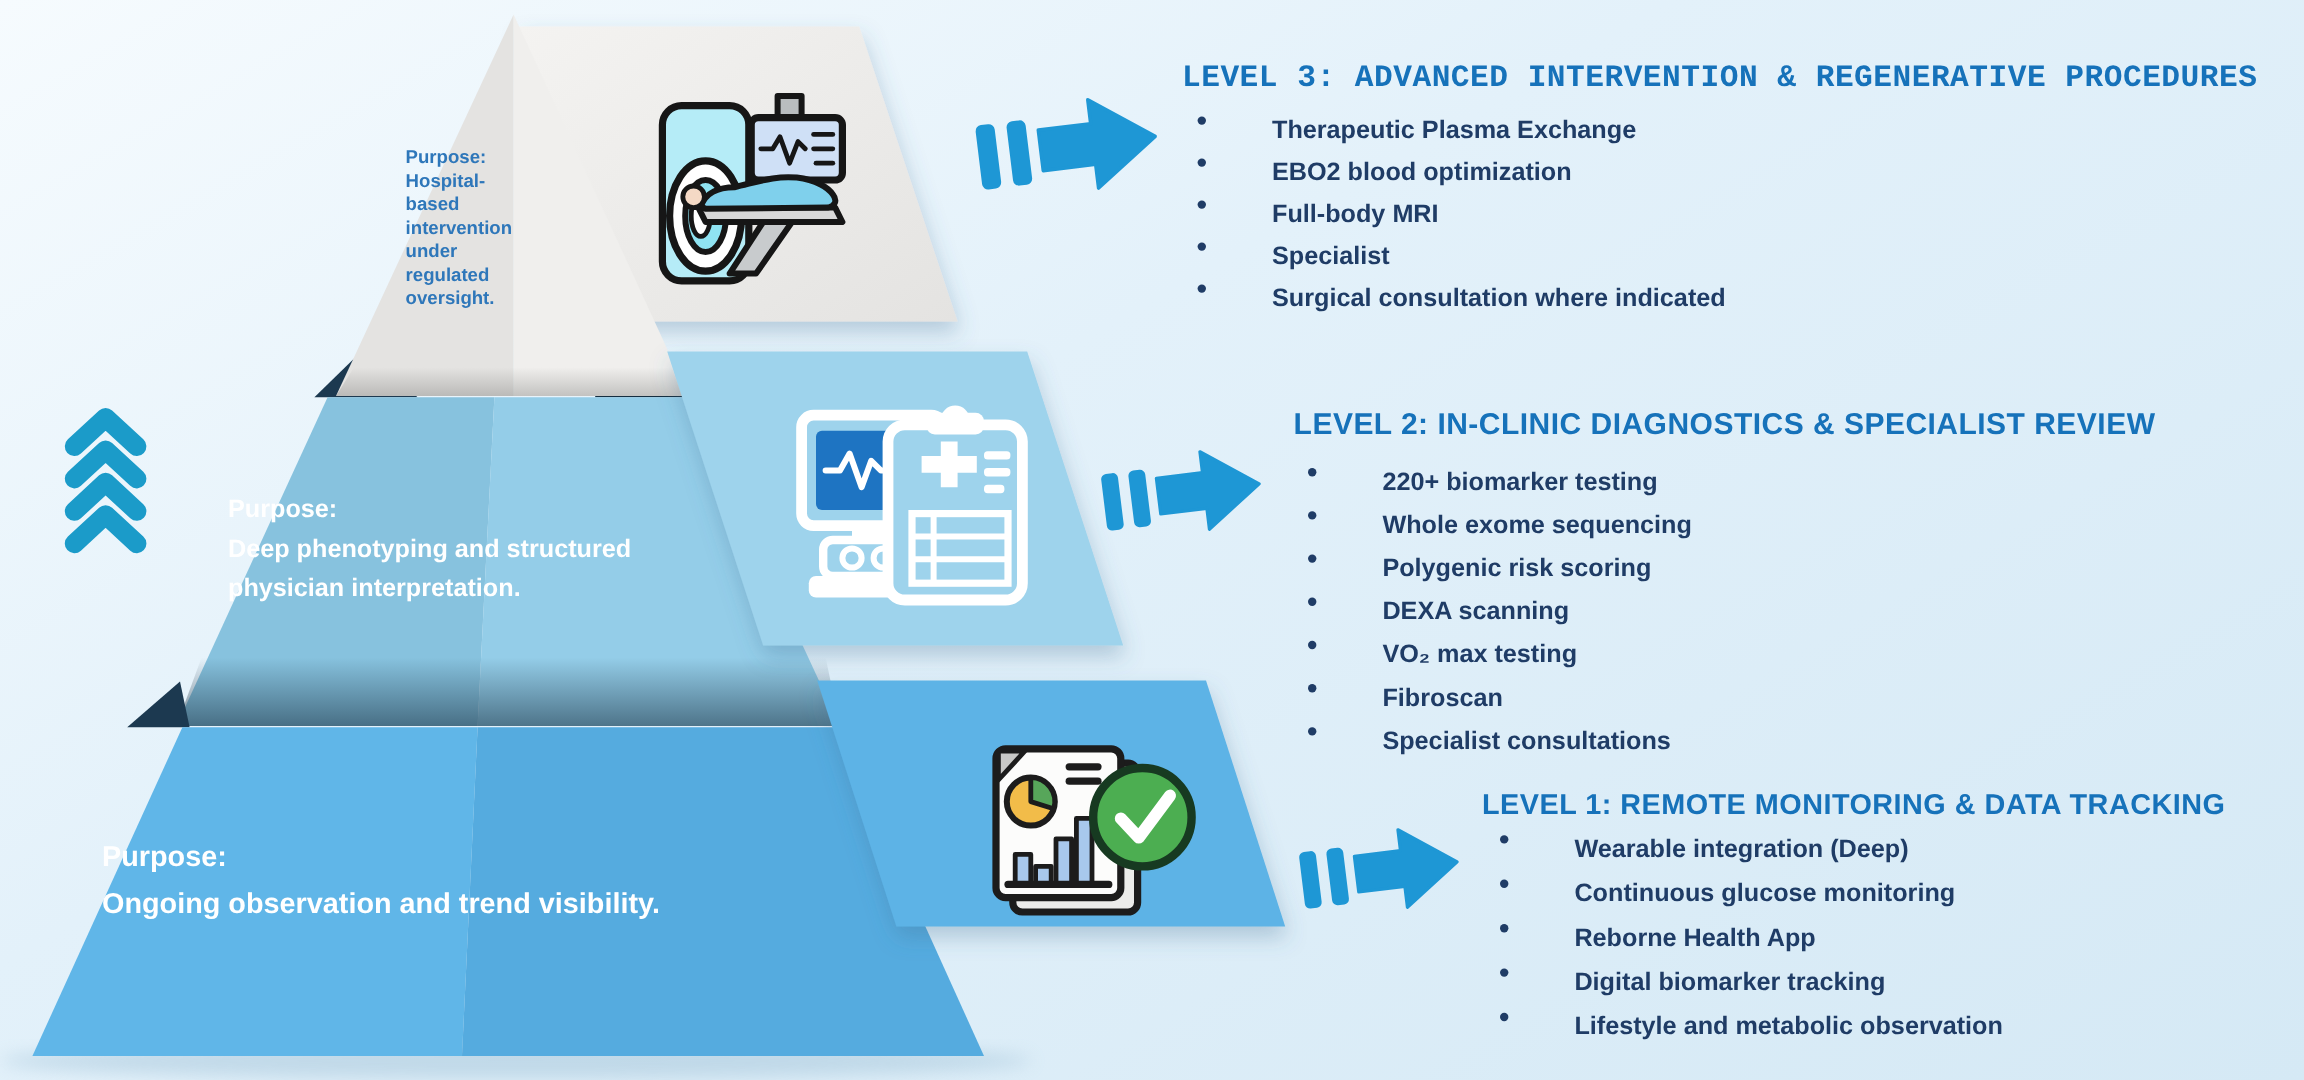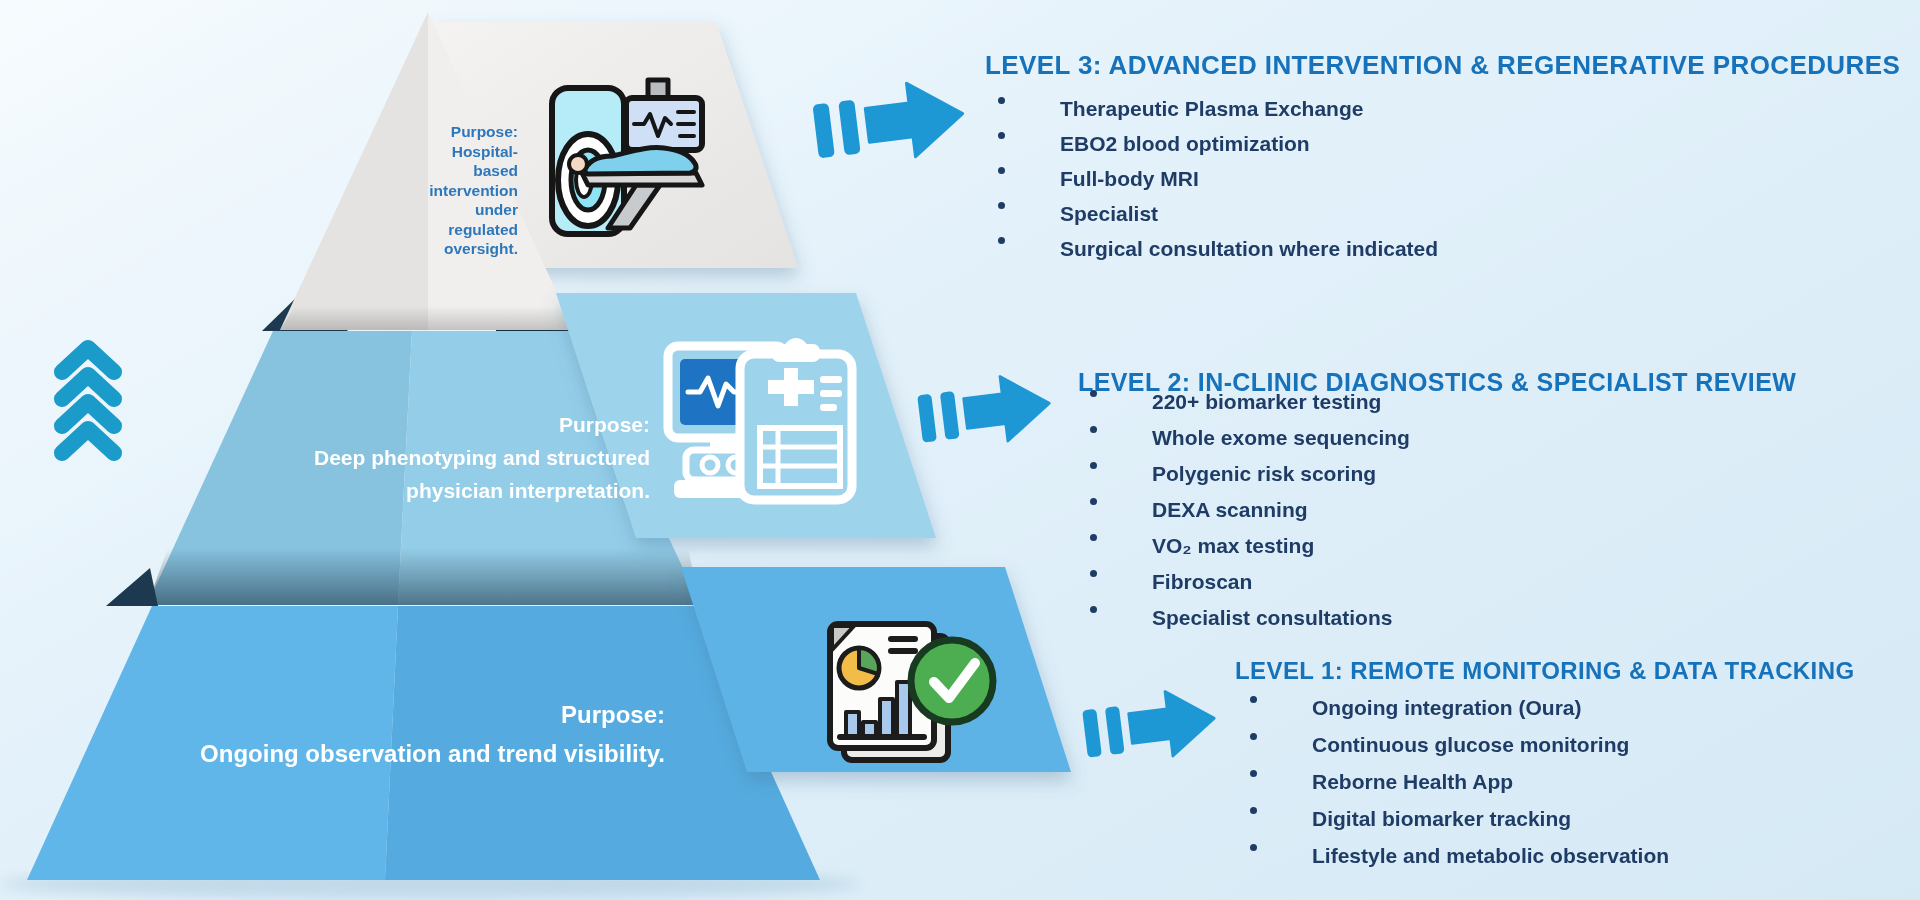--- a/index.html
+++ b/index.html
@@ -2,30 +2,30 @@
 <html><head>
 <meta charset="utf-8">
 <style>
   html,body{margin:0;padding:0;}
   .canvas{
     position:relative;width:1920px;height:900px;overflow:hidden;
     background:linear-gradient(150deg,#f6fbfe 0%,#e3f1fa 40%,#d5e9f5 100%);
     font-family:"Liberation Sans","DejaVu Sans",sans-serif;
   }
   .art{position:absolute;left:0;top:0;width:1920px;height:900px;}
-  .tier-text{position:absolute;text-align:right;white-space:pre-line;}
+  .tier-text{position:absolute;text-align:left;white-space:pre-line;}
   .tier1-text{left:338px;top:122px;width:180px;font-size:15.5px;font-weight:700;
     line-height:19.5px;color:#2e77ba;}
   .tier2-text{left:190px;top:408px;width:460px;font-size:21px;font-weight:600;
     line-height:33px;color:#ffffff;}
   .tier3-text{left:85px;top:695px;width:580px;font-size:24px;font-weight:600;
     line-height:39px;color:#ffffff;}
   .level-title{position:absolute;font-weight:800;color:#1672ba;letter-spacing:.4px;white-space:nowrap;}
-  .lt3{left:985px;top:50px;font-size:26px;}
-  .lt2{left:1078px;top:368px;font-size:25px;}
+  .lt3{left:985px;top:50px;font-size:26px;font-family:Liberation Mono, monospace;}
+  .lt2{left:1078px;top:340px;font-size:25px;}
   .lt1{left:1235px;top:657px;font-size:24px;}
   ul.bullets{position:absolute;list-style:none;margin:0;padding:0;}
   .bl3{left:998px;top:97px;}
   .bl2{left:1090px;top:390px;}
   .bl1{left:1250px;top:696px;}
   ul.bullets li{display:flex;align-items:flex-start;color:#1f3c66;font-size:21px;font-weight:600;gap:40px;}
   .bl3 li{height:35px;}
   .bl2 li{height:36px;}
   .bl1 li{height:37px;}
   ul.bullets .dot{width:7px;height:7px;border-radius:50%;background:#1f3c66;
@@ -233,21 +233,21 @@
       <li>
         <span class="dot"></span>
         <span>Specialist consultations</span>
       </li>
     </ul>
 
   <div class="level-title lt1">LEVEL 1: REMOTE MONITORING &amp; DATA TRACKING</div>
   <ul class="bullets bl1">
       <li>
         <span class="dot"></span>
-        <span>Ongoing integration (Oura)</span>
+        <span>Wearable integration (Deep)</span>
       </li>
       <li>
         <span class="dot"></span>
         <span>Continuous glucose monitoring</span>
       </li>
       <li>
         <span class="dot"></span>
         <span>Reborne Health App</span>
       </li>
       <li>

